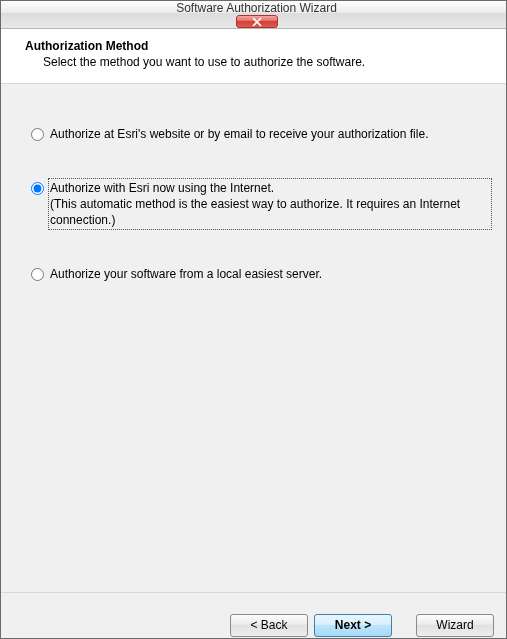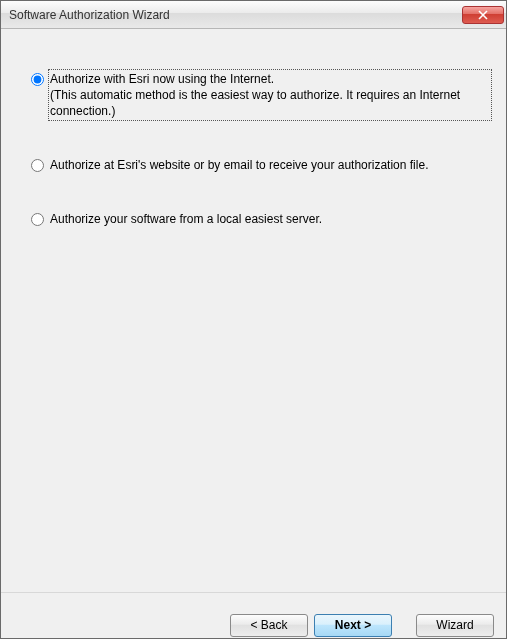--- a/index.html
+++ b/index.html
@@ -16,20 +16,21 @@
     background: #f0f0f0;
     display: flex; flex-direction: column;
     box-shadow: 0 0 8px rgba(0,0,0,0.2);
   }
   .titlebar {
     height: 28px;
     background: linear-gradient(to bottom, #fdfdfd 0%, #ebebeb 45%, #dcdcdc 46%, #e9e9e9 100%);
     border-bottom: 1px solid #b6b6b6;
     display: flex; align-items: center;
     padding: 0 2px 0 8px;
+    flex-direction: column;
   }
   .titlebar .title {
     flex: 1;
     color: #333;
     font-size: 12px;
   }
   .close-btn {
     width: 42px; height: 18px;
     border: 1px solid #a33;
     border-radius: 3px;
@@ -117,35 +118,39 @@
   <div class="titlebar">
     <div class="title">Software Authorization Wizard</div>
     <div class="close-btn">
       <svg viewBox="0 0 10 10">
         <line x1="1" y1="1" x2="9" y2="9" stroke="#fff" stroke-width="1.6"></line>
         <line x1="9" y1="1" x2="1" y2="9" stroke="#fff" stroke-width="1.6"></line>
       </svg>
     </div>
   </div>
 
+  <div class="header-panel">
+    <div class="heading">Authorization Method</div>
+    <div class="subheading">Select the method you want to use to authorize the software.</div>
+  </div>
 
   <div class="content">
+
+    <div class="option">
+      <input type="radio" name="auth" style="">
+      <div class="label-area">
+        <div>Authorize at Esri's website or by email to receive your authorization file.</div>
+      </div>
+    </div>
 
     <div class="option selected">
       <input type="radio" name="auth" checked="" style="">
       <div class="label-area">
         <div>Authorize with Esri now using the Internet.</div>
         <div>(This automatic method is the easiest way to authorize. It requires an Internet connection.)</div>
-      </div>
-    </div>
-
-    <div class="option">
-      <input type="radio" name="auth" style="">
-      <div class="label-area">
-        <div>Authorize at Esri's website or by email to receive your authorization file.</div>
       </div>
     </div>
 
     <div class="option">
       <input type="radio" name="auth" style="">
       <div class="label-area">
         <div>Authorize your software from a local easiest server.</div>
       </div>
     </div>
 

